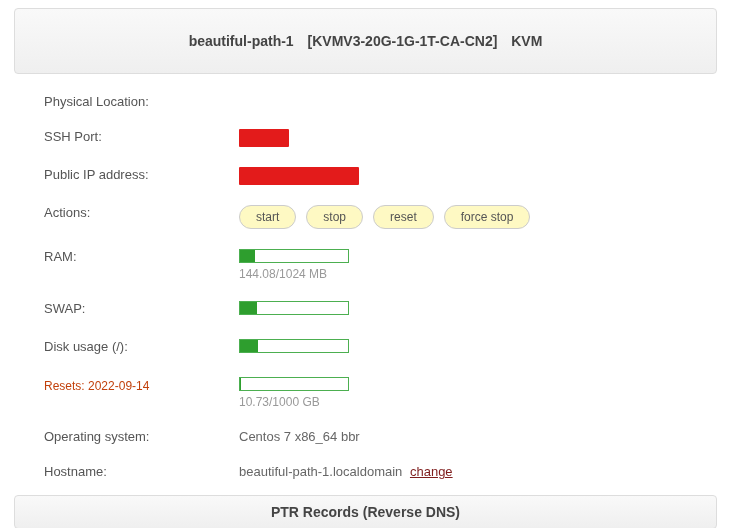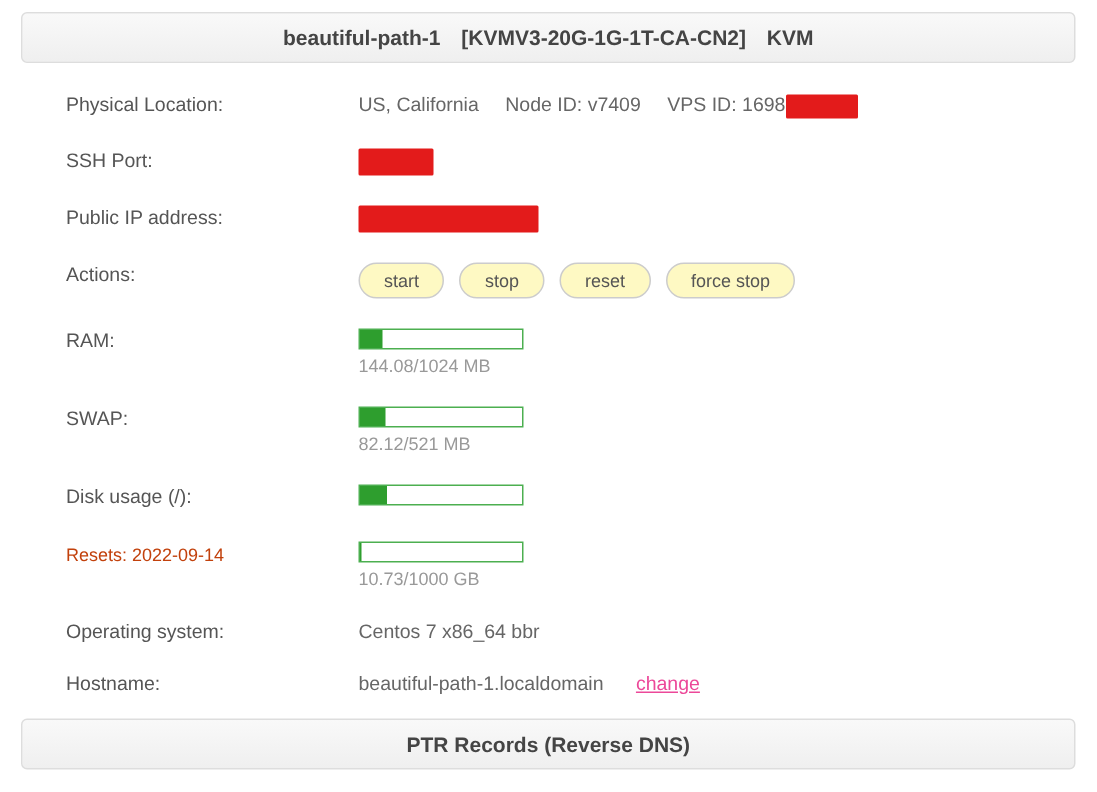--- a/index.html
+++ b/index.html
@@ -7,21 +7,21 @@
       font-family: Verdana, Geneva, sans-serif;
       font-size: 13px;
       color: #555;
       background: #fff;
       padding: 8px;
     }
     .panel-header {
       background: linear-gradient(#f9f9f9, #efefef);
       border: 1px solid #ddd;
       border-radius: 4px;
-      padding: 8px 12px;
+      padding: 24px 12px;
       text-align: center;
       font-weight: bold;
       color: #444;
       font-size: 14px;
       margin: 0 0 10px 0;
     }
     .panel-header-gap { display:inline-block; width:10px; }
     .content {
       padding: 0 6px 10px 6px;
     }
@@ -74,24 +74,24 @@
     }
     .progress-fill {
       height: 100%;
       background: #2e9e2e;
     }
     .usage-text {
       color: #999;
       font-size: 12px;
     }
     .link {
-      color: #ec4899;
+      color: #7f1d1d;
       text-decoration: underline;
       cursor: pointer;
-      margin-left: 18px;
+      margin-left: 4px;
     }
     .section-header {
       background: linear-gradient(#f9f9f9, #efefef);
       border: 1px solid #ddd;
       border-radius: 4px;
       padding: 8px 12px;
       text-align: center;
       font-weight: bold;
       color: #444;
       font-size: 14px;
@@ -104,31 +104,20 @@
 <div class="content">
 
   <div class="panel-header">
     <span>beautiful-path-1</span><span class="panel-header-gap"></span>
     <span>[KVMV3-20G-1G-1T-CA-CN2]</span><span class="panel-header-gap"></span>
     <span>KVM</span>
   </div>
 
   <div class="row">
     <div class="label-col">Physical Location:</div>
-    <div class="value-col loc-line">
-      <span class="seg">US, California</span>
-      <span class="seg">
-        <span>Node ID:</span>
-        <span>v7409</span>
-      </span>
-      <span class="seg">
-        <span>VPS ID:</span>
-        <span>1698</span><span class="redact" style="width:48px;"></span>
-      </span>
-    </div>
   </div>
 
   <div class="row">
     <div class="label-col">SSH Port:</div>
     <div class="value-col">
       <span class="redact" style="width:50px;height:18px;"></span>
     </div>
   </div>
 
   <div class="row">
@@ -160,21 +149,20 @@
       <div class="usage-text">144.08/1024 MB</div>
     </div>
   </div>
 
   <div class="row">
     <div class="label-col">SWAP:</div>
     <div class="value-col">
       <div class="progress">
         <div class="progress-fill" style="width:16%"></div>
       </div>
-      <div class="usage-text">82.12/521 MB</div>
     </div>
   </div>
 
   <div class="row">
     <div class="label-col">Disk usage (/):</div>
     <div class="value-col">
       <div class="progress">
         <div class="progress-fill" style="width:17%"></div>
       </div>
     </div>

